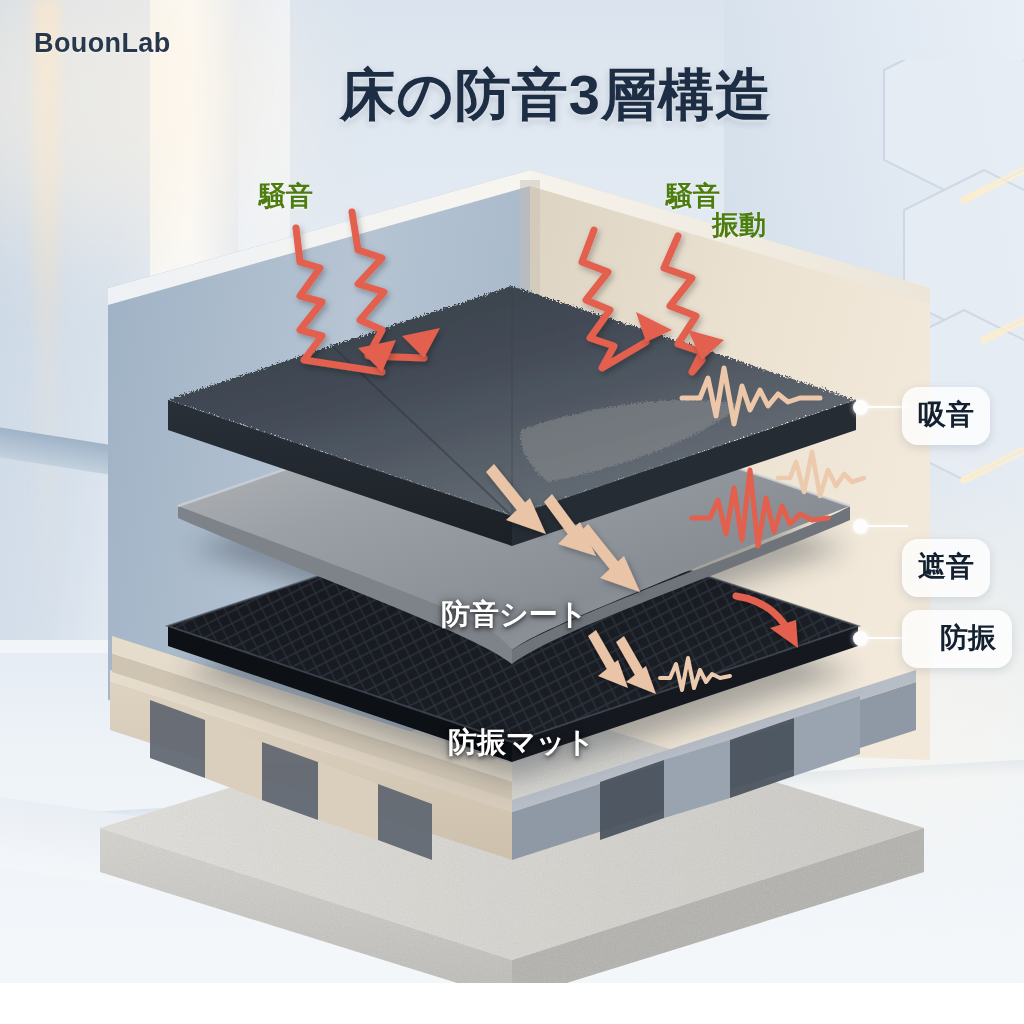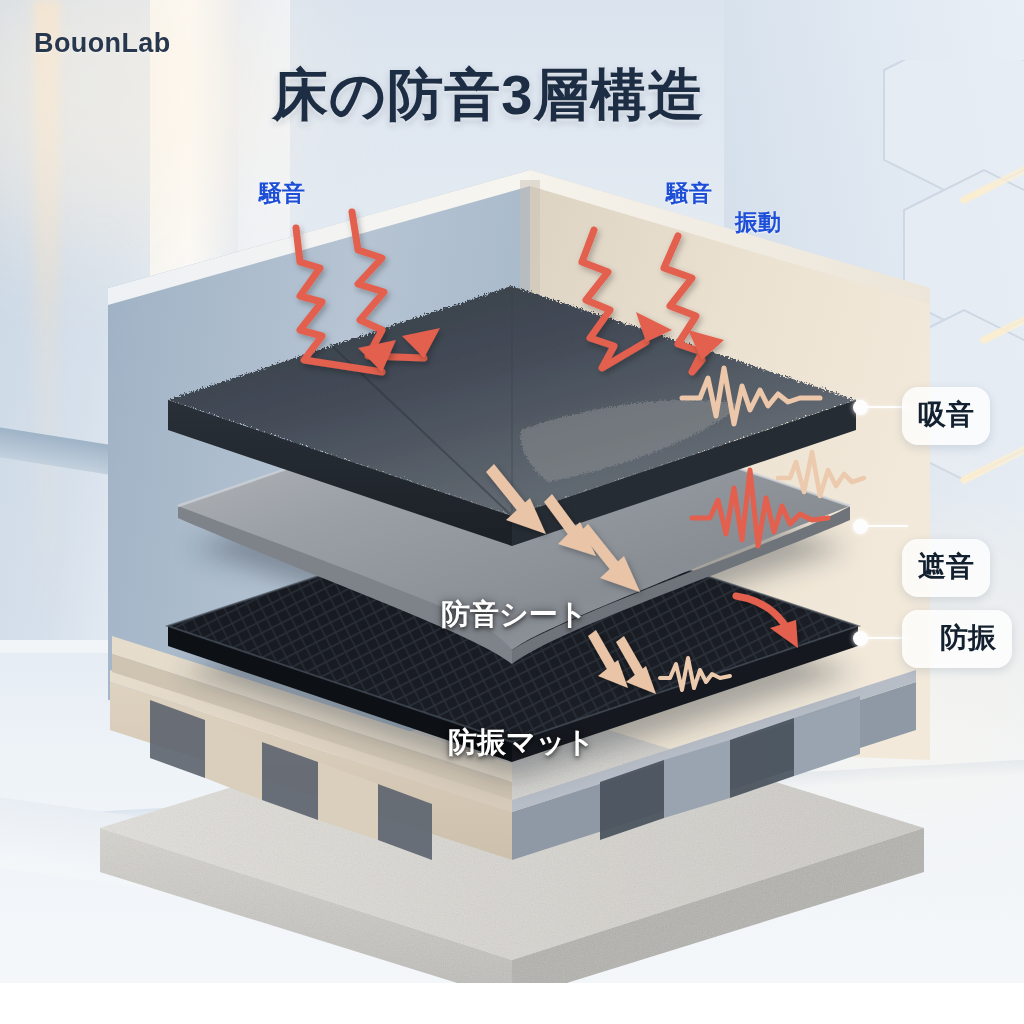--- a/index.html
+++ b/index.html
@@ -74,31 +74,32 @@
     font-size:27px;font-weight:bold;letter-spacing:.4px;
     color:#27374d;
     text-shadow:0 1px 2px rgba(255,255,255,.55);
   }
   .title{
     position:absolute;left:272px;top:58px;width:500px;
     font-size:56px;font-weight:bold;letter-spacing:1px;
     color:#1d2d44;
     text-shadow:0 2px 3px rgba(255,255,255,.5), 0 3px 7px rgba(40,60,90,.22);
     white-space:nowrap;
+    text-align:right;
   }
 
   .noise-lbl{
     position:absolute;
-    font-size:23px;font-weight:bold;color:#1d4ed8;
+    font-size:27px;font-weight:bold;color:#4d7c0f;
     text-shadow:0 1px 2px rgba(255,255,255,.75);
     white-space:nowrap;
   }
   .noise-lbl.n1{left:259px;top:178px;}
   .noise-lbl.n2{left:666px;top:178px;}
-  .noise-lbl.n3{left:735px;top:207px;}
+  .noise-lbl.n3{left:712px;top:207px;}
 
   .mat-lbl{
     position:absolute;
     font-size:29px;font-weight:bold;color:#ffffff;
     text-shadow:0 2px 4px rgba(0,0,0,.62), 0 0 10px rgba(0,0,0,.42);
     white-space:nowrap;
   }
   .mat-lbl.m1{left:441px;top:595px;}
   .mat-lbl.m2{left:448px;top:723px;text-align:right;}
 

